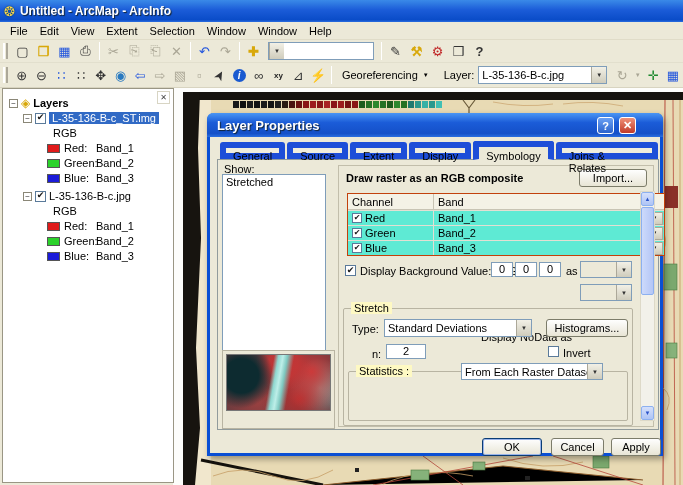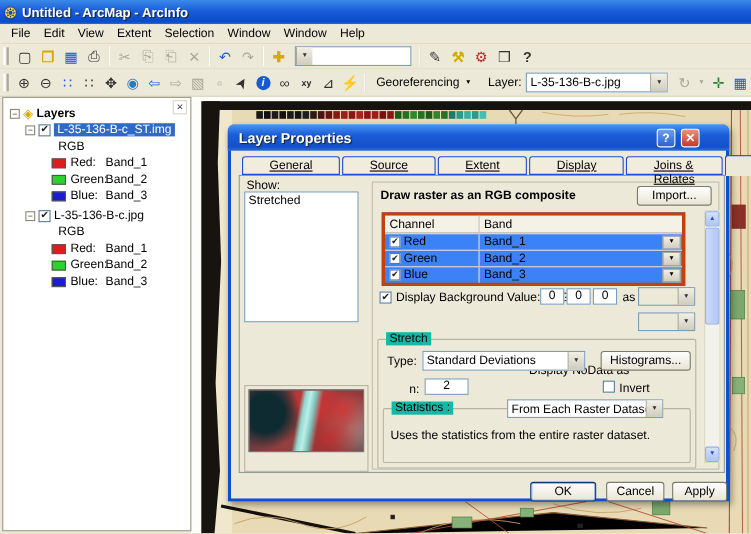--- a/index.html
+++ b/index.html
@@ -69,28 +69,28 @@
   .dlg-tb { position:absolute; left:-3px; top:0; width:456px; height:24px; border-radius:6px 6px 0 0;
     background:linear-gradient(180deg,#4a96f4 0%,#1b5cd8 40%,#1450c8 85%,#2a6ee0 100%);
     display:flex; align-items:center; }
   .dlg-tb .ttl { color:#fff; font-weight:bold; font-size:13px; margin-left:10px; text-shadow:1px 1px 1px #123; }
   .cap { position:absolute; top:4px; width:17px; height:17px; border-radius:3px; border:1px solid #fff;
     color:#fff; font-weight:bold; font-size:11px; display:flex; align-items:center; justify-content:center; }
   .cap.help { right:46px; background:linear-gradient(#6aa0f4,#2a62cc); }
   .cap.close { right:24px; background:linear-gradient(#f09078,#c03a28); }
 
   .tabs { position:absolute; left:10px; top:29px; display:flex; }
-  .tab { height:17px; padding:2px 24px; border:1px solid #1d4ed8; border-radius:3px 3px 0 0;
-    margin-right:2px; background:#f0eddc; font-size:11px; position:relative; z-index:1;text-decoration:underline; }
+  .tab { height:17px; padding:2px 7px; border:6px solid #1d4ed8; border-radius:3px 3px 0 0;
+    margin-right:2px; background:#f0eddc; font-size:11px; position:relative; z-index:1; }
   .tab.active { background:#ece9d8; border-bottom:1px solid #ece9d8; height:19px; top:-1px;
     padding-top:3px; z-index:3; }
   .tabpage { position:absolute; left:7px; top:46px; width:442px; height:271px; border:1px solid #919b9c; }
 
   .lbl { position:absolute; white-space:nowrap; }
-  .listbox { position:absolute; left:12px; top:61px; width:104px; height:119px; background:#fff;
+  .listbox { position:absolute; left:12px; top:61px; width:104px; height:180px; background:#fff;
     border:1px solid #7f9db9; font-size:11px; }
   .listbox div { padding:1px 3px; white-space:nowrap; }
   .listbox .sel { display:block; padding:1px 3px; }
 
   .thumbframe { position:absolute; left:12px; top:237px; width:113px; height:79px;
     border:1px solid #b8b4a2; background:#ece9d8; padding:3px; }
   .thumb { width:105px; height:57px; border:1px solid #777;
     background:
       linear-gradient(100deg, rgba(0,0,0,0) 42%, #8fd8d0 46%, #bdeee8 50%, #7fc8c0 54%, rgba(0,0,0,0) 60%),
       radial-gradient(circle at 14% 38%, #0d2b30 0%, #0d2b30 18%, rgba(13,43,48,0) 34%),
@@ -100,34 +100,34 @@
       radial-gradient(circle at 30% 85%, #9a4040 0%, rgba(154,64,64,0) 50%),
       radial-gradient(circle at 90% 60%, #7fd0c8 0%, rgba(127,208,200,0) 30%),
       #5e3a3e; }
 
   .rpanel { position:absolute; left:128px; top:52px; width:316px; height:262px; border:1px solid #c2beab; background:#ece9d8; }
   .rpanel .hdr { position:absolute; left:7px; top:6px; font-weight:bold; }
   .pbtn { position:absolute; height:18px; background:linear-gradient(#fefefe,#e8e5d5);
     border:1px solid #7c7c6a; border-radius:3px; font-size:11px; display:flex; align-items:center; justify-content:center; }
   .pbtn.def { border:1px solid #0a3c74; box-shadow:inset 0 0 0 1px #9ab4e8; }
 
-  .ctable { position:absolute; left:8px; top:27px; width:276px; border:3px solid #c2410c; background:#3b82f6; }
+  .ctable { position:absolute; left:8px; top:27px; width:318px; border:1px solid #c2410c; background:#5eead4; }
   .ctr { display:flex; height:15px; align-items:center; border-top:1px solid #e2dfd2; }
   .ctr.head { height:16px; background:#f4f2e6; border-top:none; border-bottom:1px solid #c8c4b4; }
   .ctc1 { width:86px; padding-left:4px; display:flex; align-items:center; gap:3px; border-right:1px solid #e2dfd2; height:100%; }
   .ctr.head .ctc1 { border-right:1px solid #c8c4b4; }
   .ctc2 { flex:1; padding-left:4px; }
   .ctc3 { width:17px; height:13px; margin-right:1px; background:linear-gradient(#f2f0e6,#cfccbc);
     border:1px solid #aca899; display:flex; align-items:center; justify-content:center; font-size:6px; }
   .ctr .cb { width:10px; height:10px; font-size:8px; }
 
   .field { position:absolute; border:1px solid #7f9db9; background:#fff; height:15px; text-align:center; font-size:11px; }
 
   .group { position:absolute; border:1px solid #b8b4a2; border-radius:2px; }
-  .group > .glab { position:absolute; top:-7px; left:7px; background:#14b8a6; padding:0 3px; }
+  .group > .glab { position:absolute; top:-7px; left:7px; background:#fef9c3; padding:0 3px; }
 
   .sb { position:absolute; left:301px; top:25px; width:15px; height:230px; background:#f2f1ea; border:1px solid #ddd9c8; }
   .sb .sarr { position:absolute; left:0; width:13px; height:14px; border-radius:2px;
     background:linear-gradient(#d5e0fb,#aec4f5); border:1px solid #8cb0f0; color:#2a52c8;
     font-size:6px; display:flex; align-items:center; justify-content:center; }
   .sb .up { top:0; } .sb .dn { bottom:0; }
   .sb .sthumb { position:absolute; left:0; top:15px; width:13px; height:88px; border-radius:2px;
     background:linear-gradient(90deg,#cddafb,#b4c6f6); border:1px solid #8cb0f0; }
 
   .dbtns .pbtn { top:325px; }
@@ -425,22 +425,22 @@
     </div>
   <div class="cap close">
       <span>✕</span>
     </div>
 
   <div class="tabs">
     <div class="tab">General</div>
     <div class="tab">Source</div>
     <div class="tab">Extent</div>
     <div class="tab">Display</div>
+    <div class="tab active">Symbology</div>
     <div class="tab">Joins &amp; Relates</div>
-    <div class="tab active">Symbology</div>
   </div>
   <div class="tabpage"></div>
 
   <span class="lbl" style="left:14px; top:50px;">Show:</span>
   <div class="listbox">
     <div>Stretched</div>
   </div>
 
   <div class="thumbframe">
     <div class="thumb"></div>
@@ -531,21 +531,20 @@
       <div class="field" style="left:42px; top:35px; width:40px;">2</div>
       <span class="cb" style="position:absolute; left:204px; top:37px;"></span>
       <span class="lbl" style="left:219px; top:38px;text-align:center;">Invert</span>
 
       <div class="group" style="left:4px; top:62px; width:280px; height:50px;">
         <span class="glab">Statistics :</span>
         <div class="combo" style="position:absolute; left:112px; top:-9px; width:142px; height:17px;">
           <span class="val">From Each Raster Dataset</span>
           <span class="arr">▼</span>
         </div>
-        <span class="lbl" style="left:6px; top:18px;">Uses the statistics from the entire raster dataset.</span>
       </div>
     </div>
 
     <div class="sb">
       <div class="sarr up">
           <span>▲</span>
         </div>
       <div class="sthumb"></div>
       <div class="sarr dn">
           <span>▼</span>

